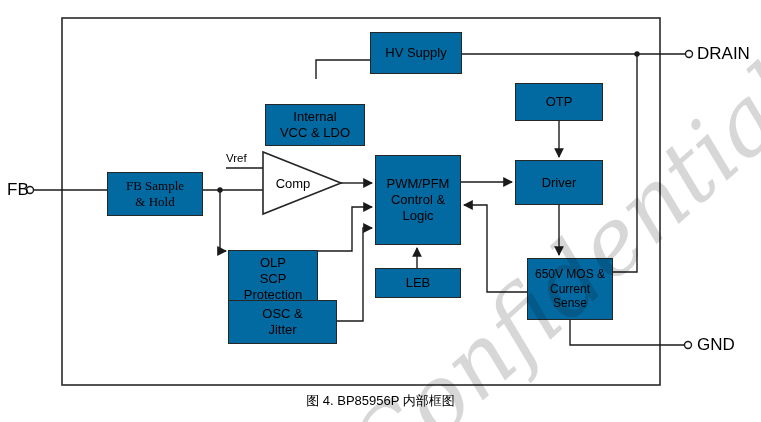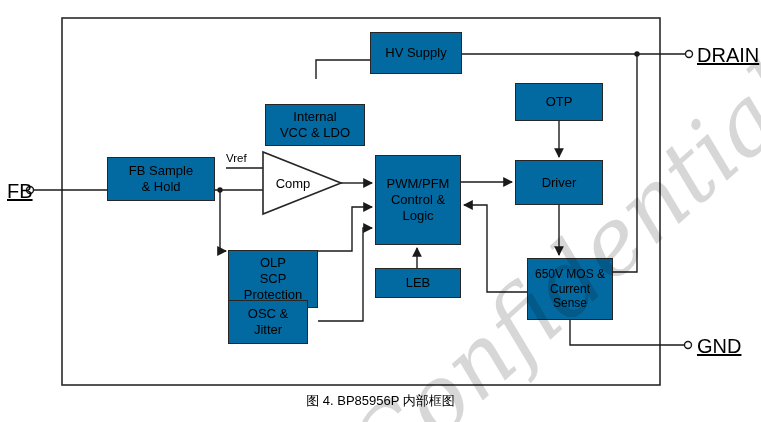--- a/index.html
+++ b/index.html
@@ -8,21 +8,21 @@
     font-family:"Liberation Sans","DejaVu Sans",sans-serif; color:#000;
   }
   svg.wires { position:absolute; left:0; top:0; width:761px; height:422px; }
   .block {
     position:absolute; box-sizing:border-box; border:1.6px solid #262626; background:#0369a1;
     display:flex; align-items:center; justify-content:center; text-align:center;
     font-size:13px; line-height:1.22; white-space:pre-line; z-index:2;
   }
   .block.small { font-size:12px; }
   .plainlabel { position:absolute; z-index:2; white-space:nowrap; }
-  .pinlabel { font-size:20px;text-decoration:underline; }
+  .pinlabel { font-size:17px; }
   .vreflabel { font-size:11.5px; }
   .comp-label { position:absolute; z-index:3; font-size:13px; text-align:center; }
   .caption { position:absolute; left:0; top:392px; width:100%; text-align:center; font-size:13px; z-index:2; }
   .watermark {
     position:absolute; left:575px; top:275px; z-index:5; pointer-events:none;
     transform:translate(-50%,-50%) rotate(-42deg);
     font-family:"DejaVu Serif","Liberation Serif",serif; font-style:italic;
     font-size:92px; color:#bdbdbd; opacity:0.6; mix-blend-mode:multiply; white-space:nowrap;
   }
 </style>
@@ -72,41 +72,41 @@
   <div class="block" style="left:370px; top:32px; width:92px; height:42px;">
     <span>HV Supply</span>
   </div>
   <div class="block" style="left:265px; top:79px; width:100px; height:42px;margin-top:25px;">
     <span>Internal
 VCC &amp; LDO</span>
   </div>
   <div class="block" style="left:515px; top:83px; width:88px; height:38px;">
     <span>OTP</span>
   </div>
-  <div class="block" style="left:107px; top:157px; width:108px; height:44px;">
+  <div class="block" style="left:107px; top:172px; width:96px; height:44px;font-family:Liberation Serif, serif;">
     <span>FB Sample
 &amp; Hold</span>
   </div>
   <div class="block" style="left:228px; top:222px; width:90px; height:58px;margin-top:28px;">
     <span>OLP
 SCP
 Protection</span>
   </div>
   <div class="block" style="left:375px; top:155px; width:86px; height:90px;">
     <span>PWM/PFM
 Control &amp;
 Logic</span>
   </div>
   <div class="block" style="left:515px; top:160px; width:88px; height:45px;">
     <span>Driver</span>
   </div>
   <div class="block" style="left:375px; top:268px; width:86px; height:30px;">
     <span>LEB</span>
   </div>
-  <div class="block" style="left:228px; top:300px; width:80px; height:44px;">
+  <div class="block" style="left:228px; top:300px; width:109px; height:44px;">
     <span>OSC &amp;
 Jitter</span>
   </div>
   <div class="block small" style="left:527px; top:258px; width:86px; height:62px;">
     <span>650V MOS &amp;
 Current
 Sense</span>
   </div>
 
   <div class="comp-label" style="left:264px; top:176px; width:58px;">Comp</div>

